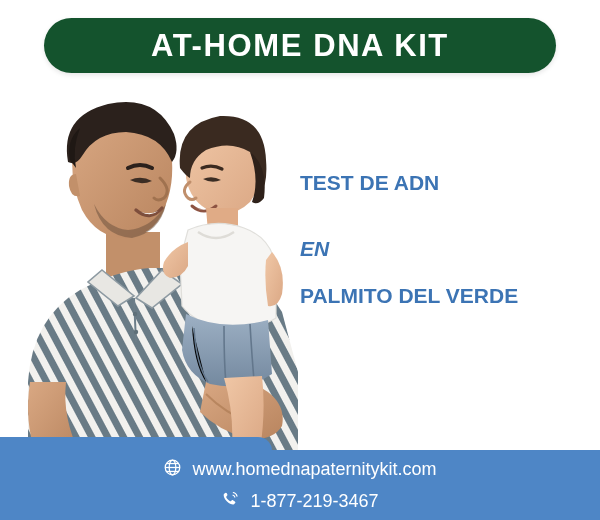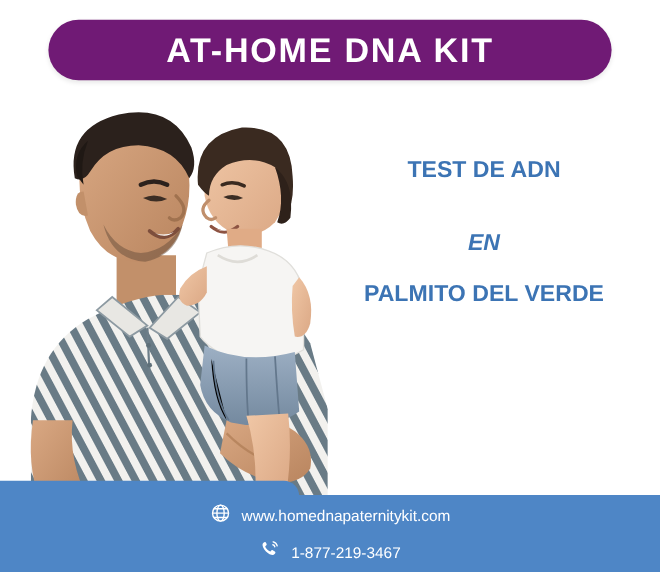--- a/index.html
+++ b/index.html
@@ -19,21 +19,21 @@
   }
 
   
   .title-pill {
     position: absolute;
     left: 44px;
     top: 18px;
     width: 512px;
     height: 55px;
     border-radius: 28px;
-    background: #701a75;
+    background: #14532d;
     box-shadow: 0 2px 5px rgba(0,0,0,0.10);
     display: flex;
     align-items: center;
     justify-content: center;
   }
   .title-pill-text {
     color: #ffffff;
     font-size: 31px;
     font-weight: bold;
     letter-spacing: 1.6px;
@@ -48,23 +48,22 @@
     top: 82px;
     width: 300px;
     height: 375px;
   }
   .photo svg { display: block; width: 100%; height: 100%; }
 
   
   .headings {
     position: absolute;
     left: 300px;
-    top: 144px;
+    top: 172px;
     width: 280px;
-    text-align: center;
   }
   .heading-line {
     color: #3c74b4;
     font-weight: bold;
     font-size: 21px;
     line-height: 1;
     white-space: nowrap;
   }
   .heading-line.l1 { margin: 0 0 0 0; }
   .heading-line.l2 { margin: 45px 0 0 0; font-style: italic; }
@@ -107,21 +106,21 @@
     gap: 10px;
   }
   .footer-row.row2 { gap: 26px; }
   .contact-item {
     display: flex;
     align-items: center;
     gap: 10px;
   }
   .contact-text {
     color: #ffffff;
-    font-size: 14px;
+    font-size: 18px;
     line-height: 1;
     white-space: nowrap;
   }
   .ic { display: block; }
 </style>
 </head>
 <body>
 
 <div class="canvas">
 

